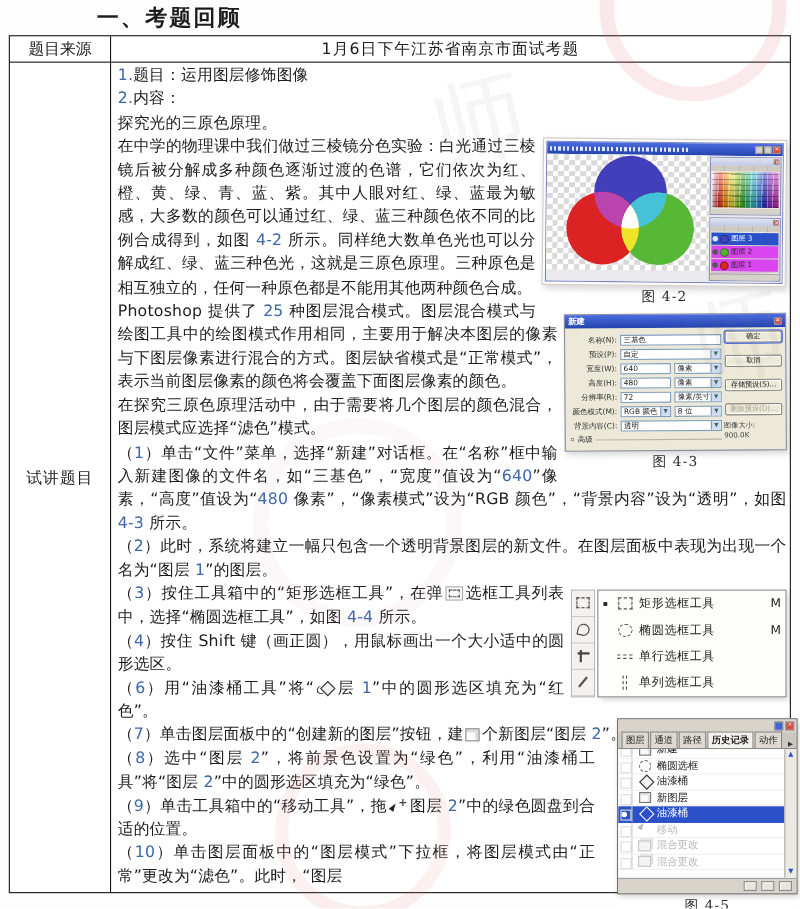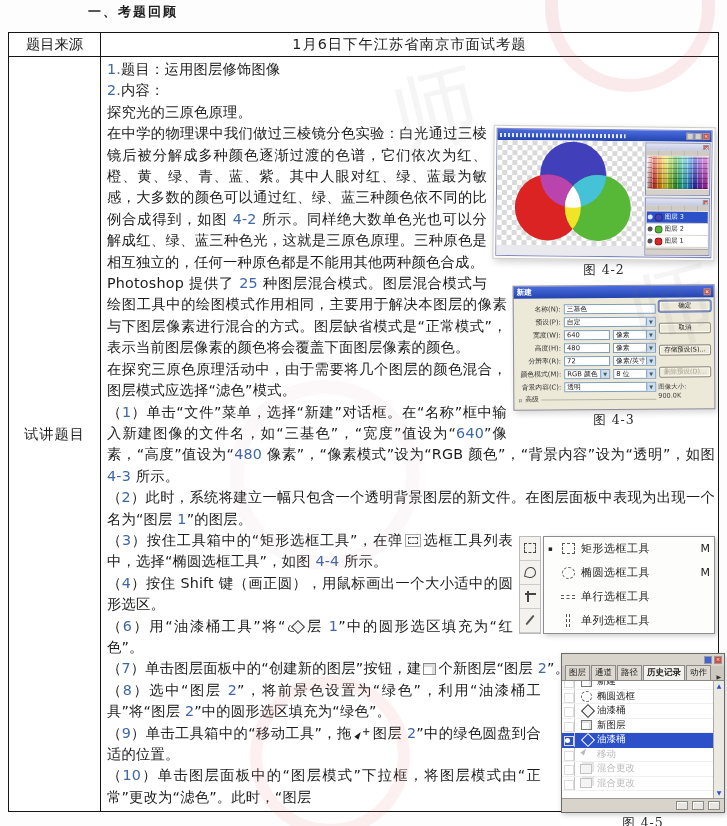--- a/index.html
+++ b/index.html
@@ -11,21 +11,21 @@
   
   .wm-ring{position:absolute;border-radius:50%;pointer-events:none;z-index:6;}
   .wm-ring.r1{left:545px;top:-78px;width:170px;height:170px;border:13px solid rgba(225,115,125,.15);}
   .wm-ring.r2{left:250px;top:676px;width:160px;height:160px;border:12px solid rgba(228,118,128,.11);}
   .wm-ring.r3{left:230px;top:380px;width:190px;height:190px;border:14px solid rgba(210,120,130,.06);}
   .wm-char{position:absolute;font-size:86px;color:rgba(120,120,125,.07);z-index:6;pointer-events:none;transform:rotate(-14deg);}
   .wm-char.c1{left:392px;top:52px;}
   .wm-char.c2{left:628px;top:250px;}
 
   
-  .heading{position:absolute;left:88px;top:3px;font-size:13px;font-weight:bold;letter-spacing:2px;z-index:2;}
+  .heading{position:absolute;left:88px;top:3px;font-size:20px;font-weight:bold;letter-spacing:2px;z-index:2;}
 
   
   .qtable{position:absolute;left:8px;top:32px;width:711px;height:780px;
     border:1.6px solid var(--bord);display:grid;grid-template-columns:92px 1fr;grid-template-rows:24px 1fr;z-index:1;background:#fff;}
   .cell{font-size:14.3px;}
   .cell.hl{border-right:1.4px solid var(--bord);border-bottom:1.4px solid var(--bord);display:flex;align-items:center;justify-content:center;}
   .cell.hv{border-bottom:1.4px solid var(--bord);display:flex;align-items:center;justify-content:center;letter-spacing:1px;}
   .cell.bl{border-right:1.4px solid var(--bord);display:flex;align-items:center;justify-content:center;letter-spacing:1px;}
   .cell.bc{padding:2px 3px 0 6px;overflow:hidden;position:relative;}
 
@@ -73,21 +73,21 @@
   .mini-bar .wbtn{width:5px;height:5px;}
   .mini-tabs{height:5px;background:repeating-linear-gradient(90deg,#cfcac2 0 12px,#bdb8b0 12px 13px);}
   .sw-grid{height:32px;margin:1px;
     background-image:
       repeating-linear-gradient(0deg,rgba(0,0,0,.28) 0 1px,rgba(0,0,0,0) 1px 5px),
       repeating-linear-gradient(90deg,rgba(255,255,255,.35) 0 1px,rgba(255,255,255,0) 1px 5px),
       linear-gradient(180deg,rgba(255,255,255,.55),rgba(0,0,0,.30)),
       linear-gradient(90deg,#fff 0,#e22 10%,#f80 20%,#fe2 30%,#7c2 40%,#2a2 48%,#2cb 58%,#29e 68%,#22c 78%,#92c 88%,#c2a 100%);}
   .sw-foot{height:5px;background:#d6d2ca;}
   .lay-rows{padding:1px;}
-  .lay-row{display:flex;align-items:center;height:12px;font-size:6.5px;color:#222;background:#ffffff;border-bottom:1px solid #d8d4cc;padding:0 1px;gap:2px;}
+  .lay-row{display:flex;align-items:center;height:12px;font-size:6.5px;color:#222;background:#d946ef;border-bottom:1px solid #d8d4cc;padding:0 1px;gap:2px;}
   .lay-row.sel{background:var(--sel);color:#fff;}
   .lay-eye{width:5px;height:5px;border-radius:50%;background:#555;flex:0 0 auto;}
   .lay-row.sel .lay-eye{background:#dfe6ff;}
   .lay-dot{width:8px;height:8px;border-radius:50%;border:1px solid rgba(0,0,0,.35);flex:0 0 auto;}
   .lay-foot{height:6px;background:#d6d2ca;border-top:1px solid #aaa;}
 
   
   .f43{width:202px;margin:4px 0 2px 6px;}
   .f43-dlg{background:#ece9d8;border:1px solid #8e8aa0;box-shadow:2px 3px 6px rgba(0,0,0,.16);transform:rotate(-.4deg);}
   .f43-title{height:12px;background:linear-gradient(#4a6ce0,#2344ae);color:#fff;font-size:7.5px;display:flex;align-items:center;padding:0 3px;font-weight:bold;}

